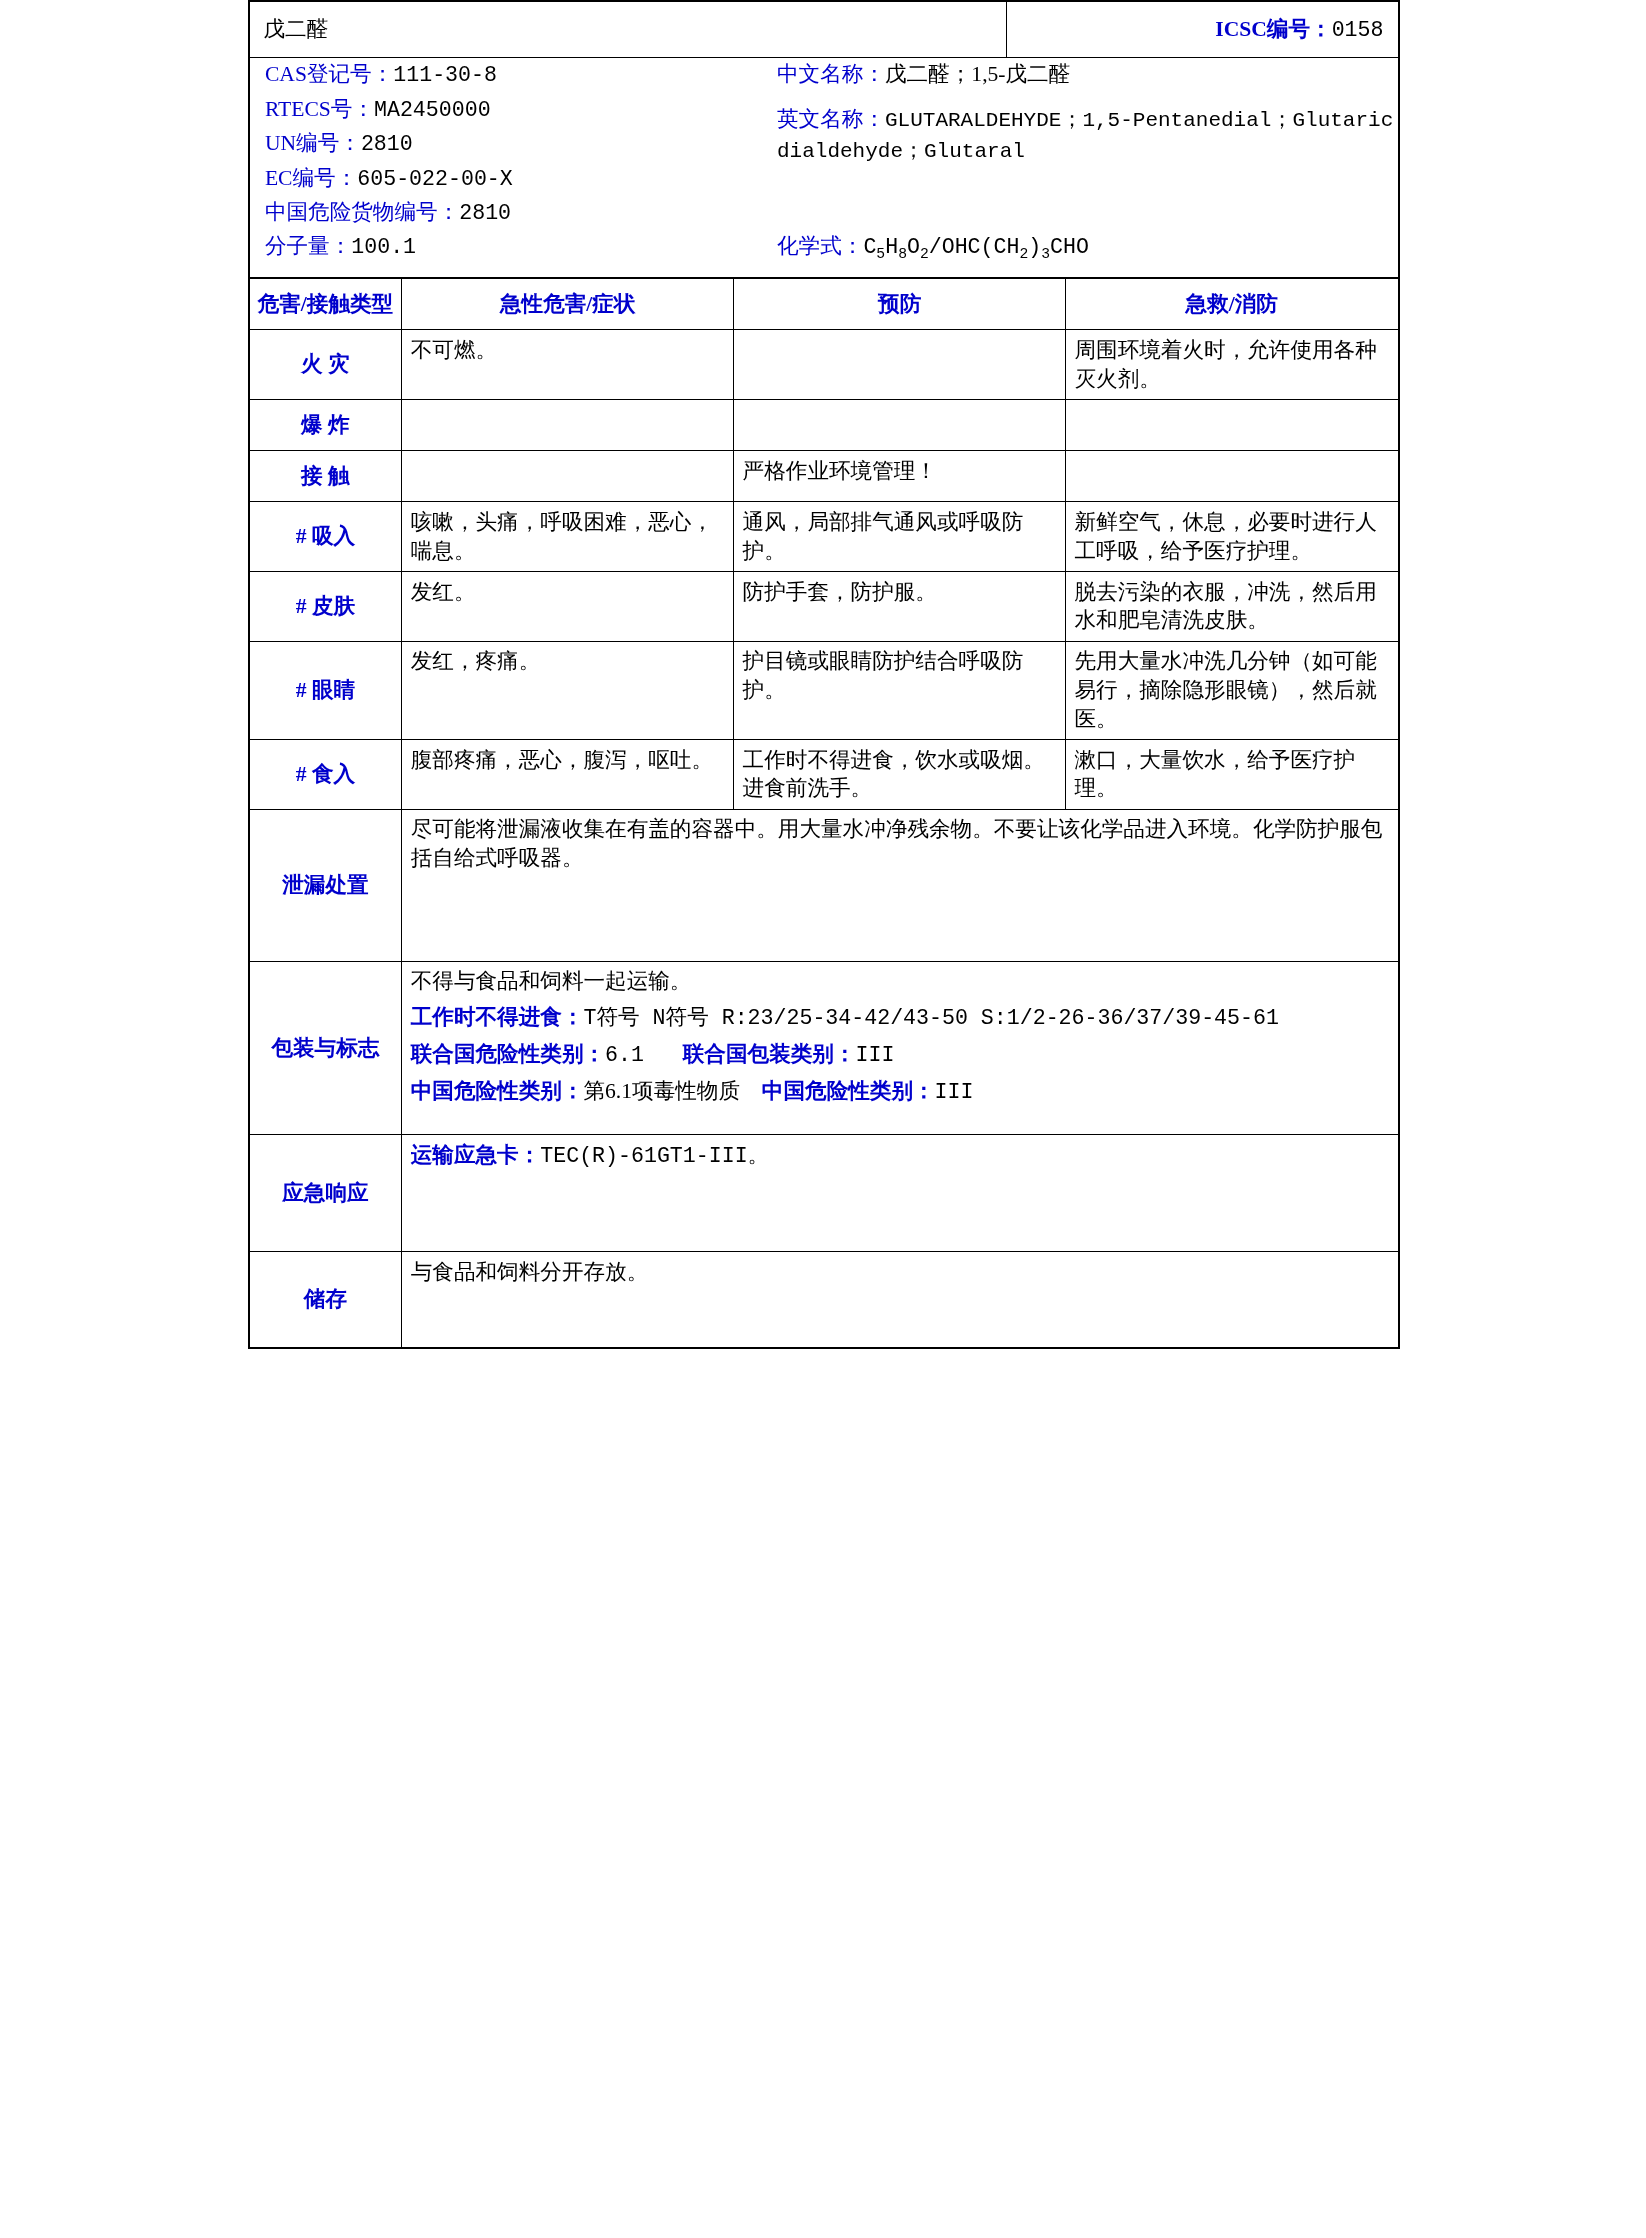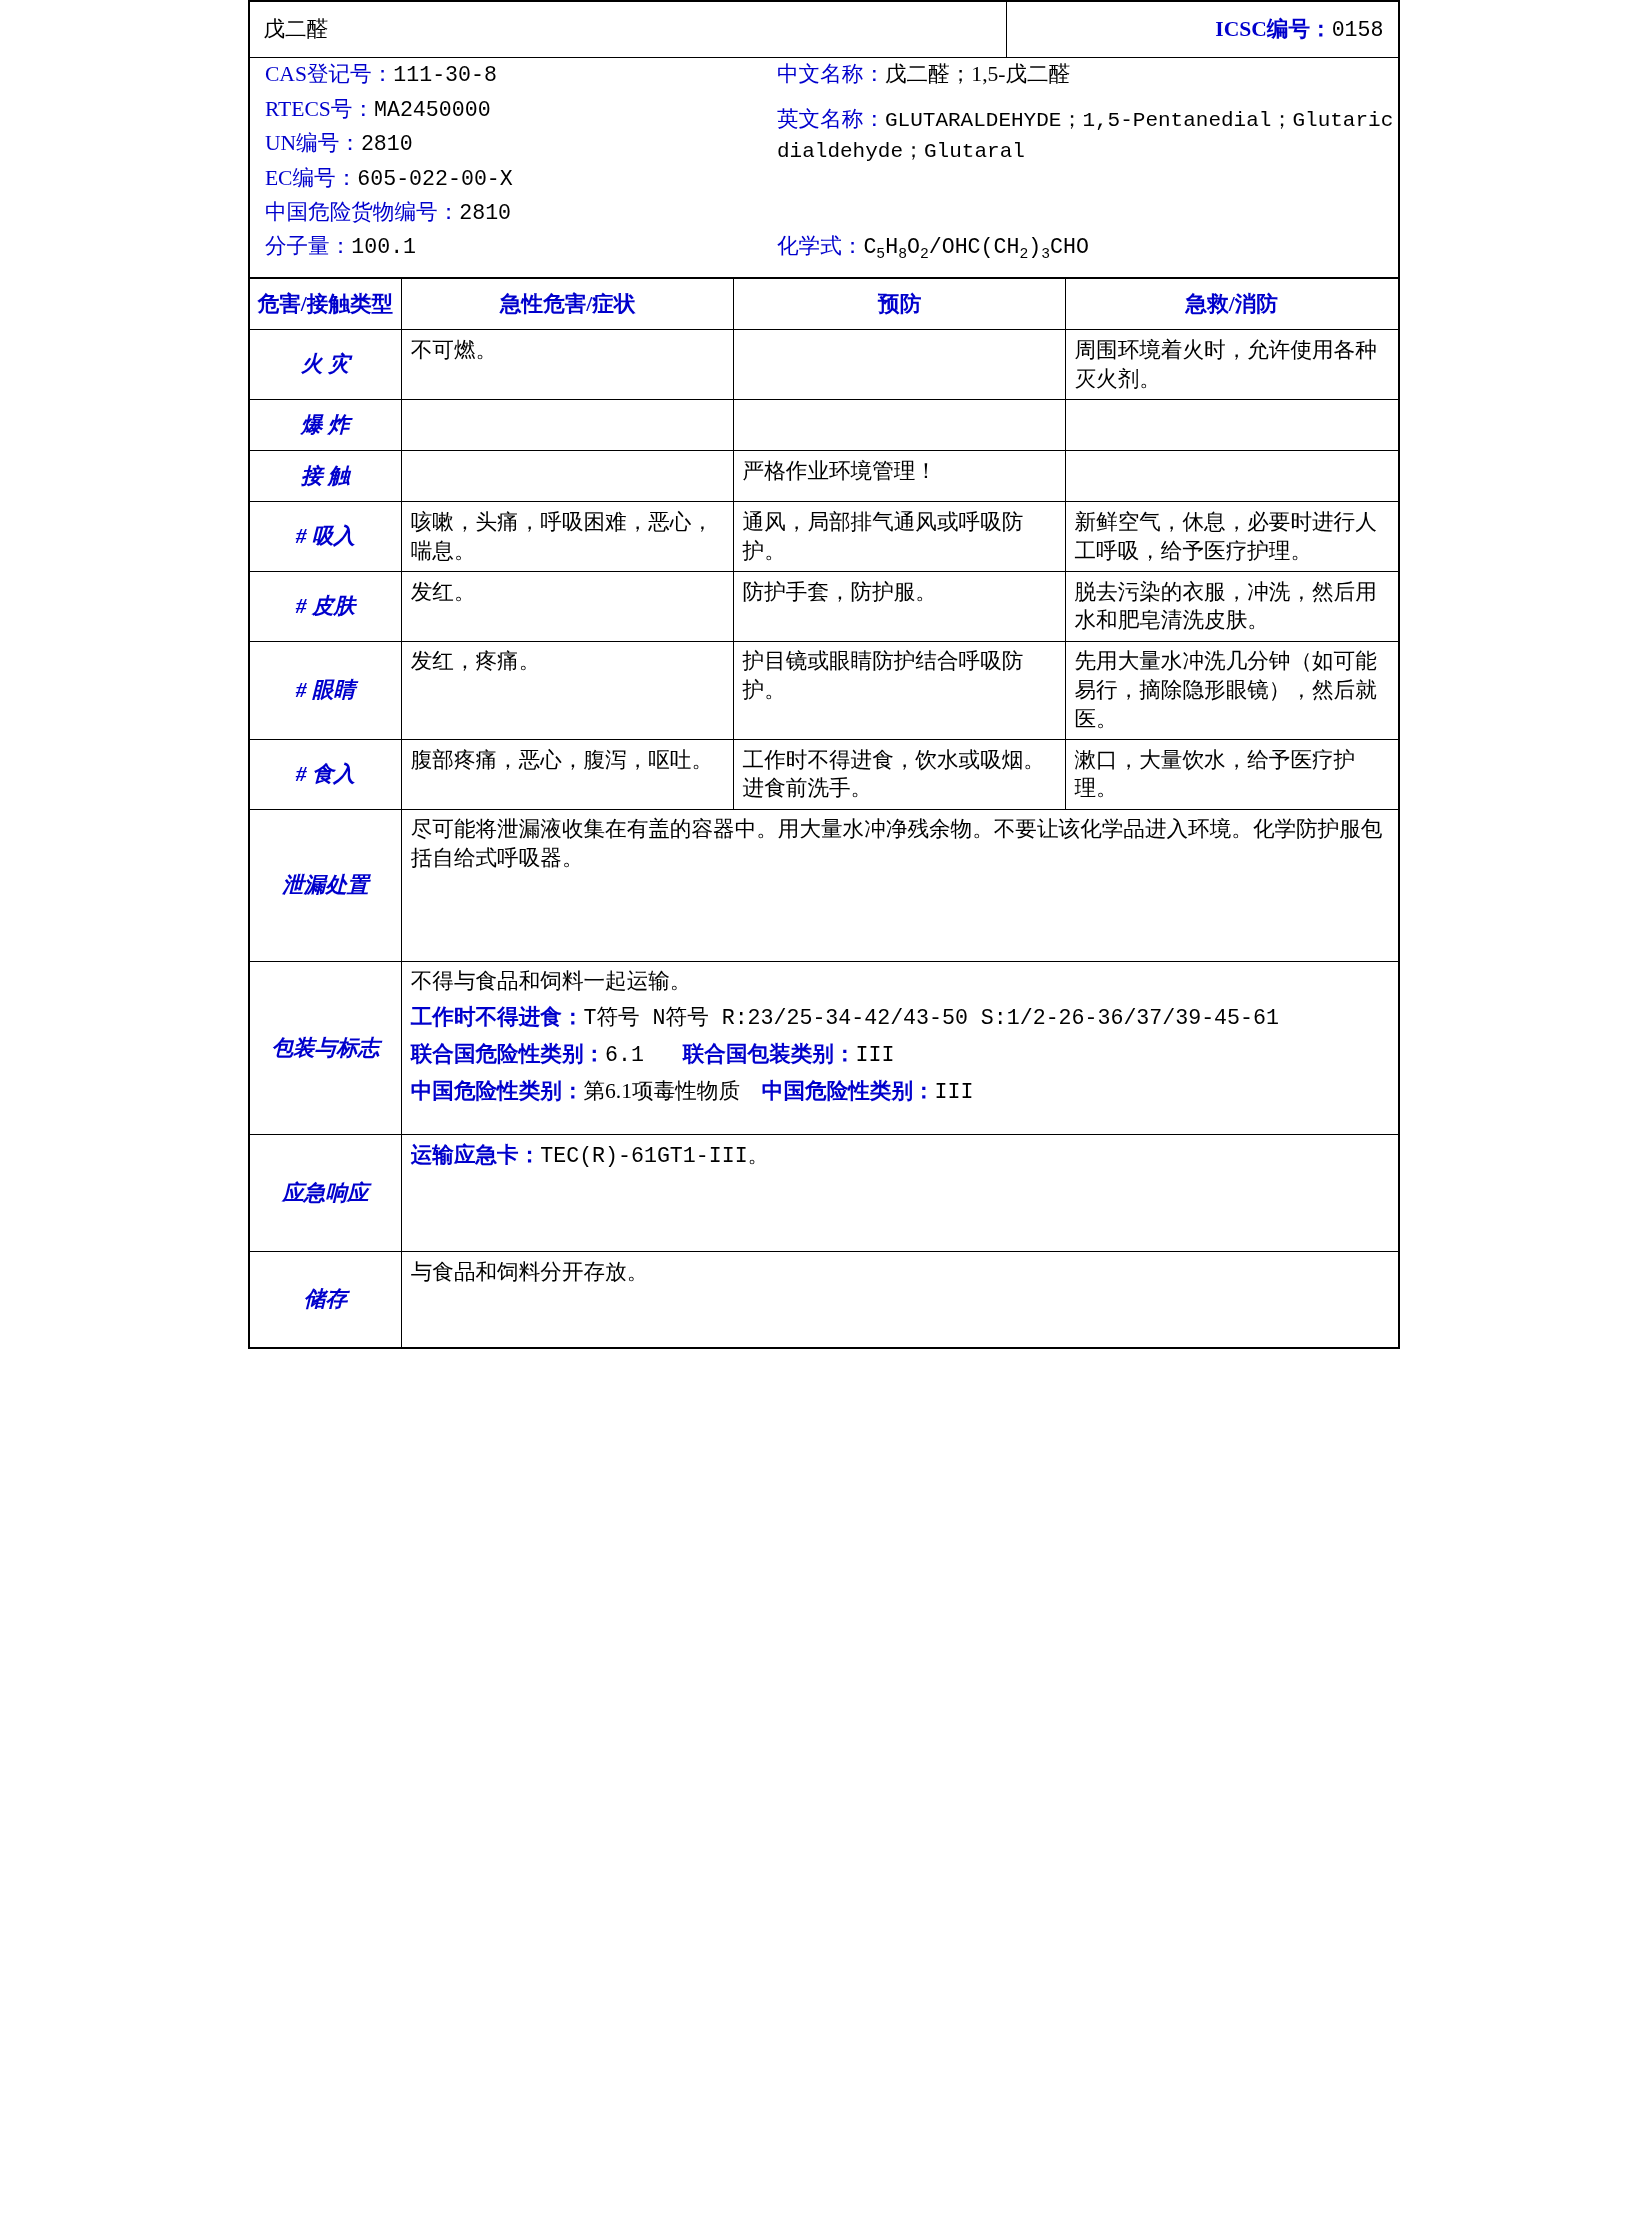--- a/index.html
+++ b/index.html
@@ -105,21 +105,20 @@
     font-weight: bold;
     font-size: 23px;
     padding: 11px 5.6px !important;
   }
   .rowlabel {
     text-align: center;
     color: #0000cc;
     font-weight: bold;
     font-size: 23px;
     vertical-align: middle !important;
-    font-style: italic;
   }
   .rowlabel.mid {
     vertical-align: middle !important;
   }
   .cell-text {
     font-size: 21.6px;
   }
   .big-cell {
     font-size: 21.6px;
     line-height: 1.45;

